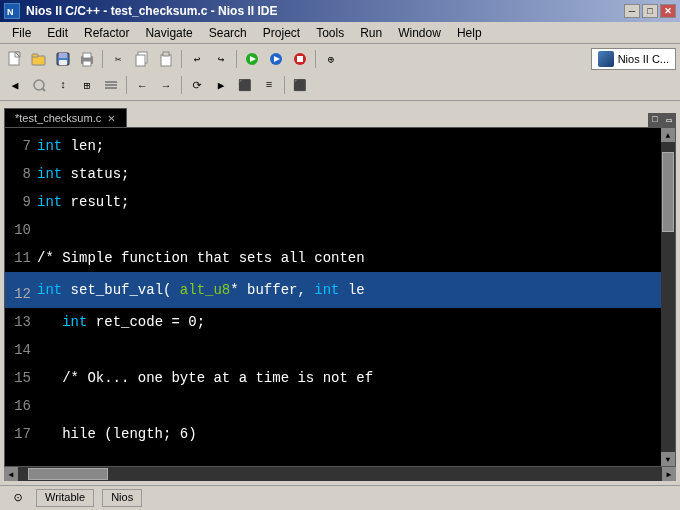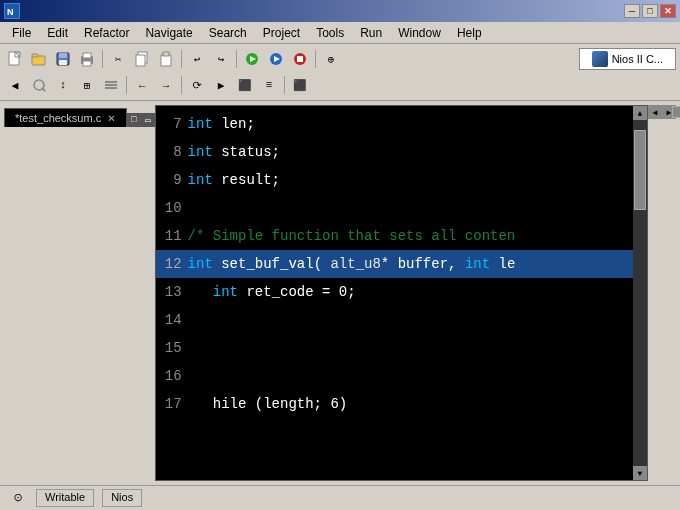--- a/index.html
+++ b/index.html
@@ -101,42 +101,42 @@
     .tb-separator {
       width: 1px;
       height: 18px;
       background: #999;
       margin: 0 2px;
     }
     .tb-spacer { flex: 1; }
     .nios-badge {
       background: white;
       border: 1px solid #888;
-      padding: 2px 12px;
+      padding: 2px 6px;
       font-family: Arial, sans-serif;
       font-size: 11px;
       display: flex;
       align-items: center;
       gap: 4px;
       height: 22px;
     }
     .nios-badge-icon {
       width: 16px;
       height: 16px;
       background: linear-gradient(135deg, #4a7fc1, #1a3a6a);
       border-radius: 2px;
     }
 
     
     .editor-container {
       background: #d4d0c8;
       padding: 4px;
       height: calc(510px - 22px - 22px - 54px - 28px);
       display: flex;
-      flex-direction: row;
+      flex-direction: column;
     }
 
     
     .tab-bar {
       display: flex;
       align-items: flex-end;
       height: 22px;
       background: #d4d0c8;
     }
     .tab {
@@ -194,22 +194,22 @@
     .line-code {
       color: #fff;
       font-size: 14px;
     }
     
     .line-highlighted {
       background: #1a4a8a;
     }
     
     .kw { color: #00bfff; margin-top: 44px; } 
-    .cm { color: #15803d; }
-    .typ { color: #e5e5e5; }
+    .cm { color: #ffffff; }
+    .typ { color: #84cc16; }
 
     
     .v-scrollbar {
       width: 14px;
       background: #555;
       display: flex;
       flex-direction: column;
       align-items: center;
     }
     .v-scrollbar-track {
@@ -303,20 +303,21 @@
 <body>
 
 <div class="title-bar">
   <div class="title-bar-left">
     <div class="title-icon">
       <svg width="14" height="14" viewBox="0 0 14 14">
         <rect width="14" height="14" fill="#1a5aad"></rect>
         <text x="2" y="11" font-size="9" fill="white" font-family="Arial" font-weight="bold">N</text>
       </svg>
     </div>
+    <span>Nios II C/C++ - test_checksum.c - Nios II IDE</span>
   </div>
   <div class="title-controls">
     <div class="title-btn">─</div>
     <div class="title-btn">□</div>
     <div class="title-btn close">✕</div>
   </div>
 </div>
 
 <div class="menu-bar">
   <span class="menu-item">File</span>
@@ -470,36 +471,37 @@
           <span class="line-num">10</span>
           <span class="line-code"></span>
         </div>
 
         <div class="code-line">
           <span class="line-num">11</span>
           <span class="line-code cm">/* Simple function that sets all conten</span>
         </div>
 
         <div class="code-line line-highlighted">
-          <span class="line-num" style="color:#aaa;background:#1a4a8a;">12</span>
+          <span class="line-num" style="color:#aaa;background:#1a4a8a;margin-top:8px;">12</span>
           <span class="line-code"><span class="kw">int</span> set_buf_val( <span class="typ">alt_u8</span>* buffer, <span class="kw">int</span> le</span>
         </div>
 
         <div class="code-line">
           <span class="line-num">13</span>
           <span class="line-code">   <span class="kw">int</span> ret_code = 0;</span>
         </div>
 
         <div class="code-line">
           <span class="line-num">14</span>
           <span class="line-code"></span>
         </div>
 
         <div class="code-line">
           <span class="line-num">15</span>
+          <span class="line-code cm">   /* Ok... one byte at a time is not ef</span>
         </div>
 
         <div class="code-line">
           <span class="line-num">16</span>
           <span class="line-code"></span>
         </div>
 
         <div class="code-line">
           <span class="line-num">17</span>
           <span class="line-code">   hile (length; 6)</span>

